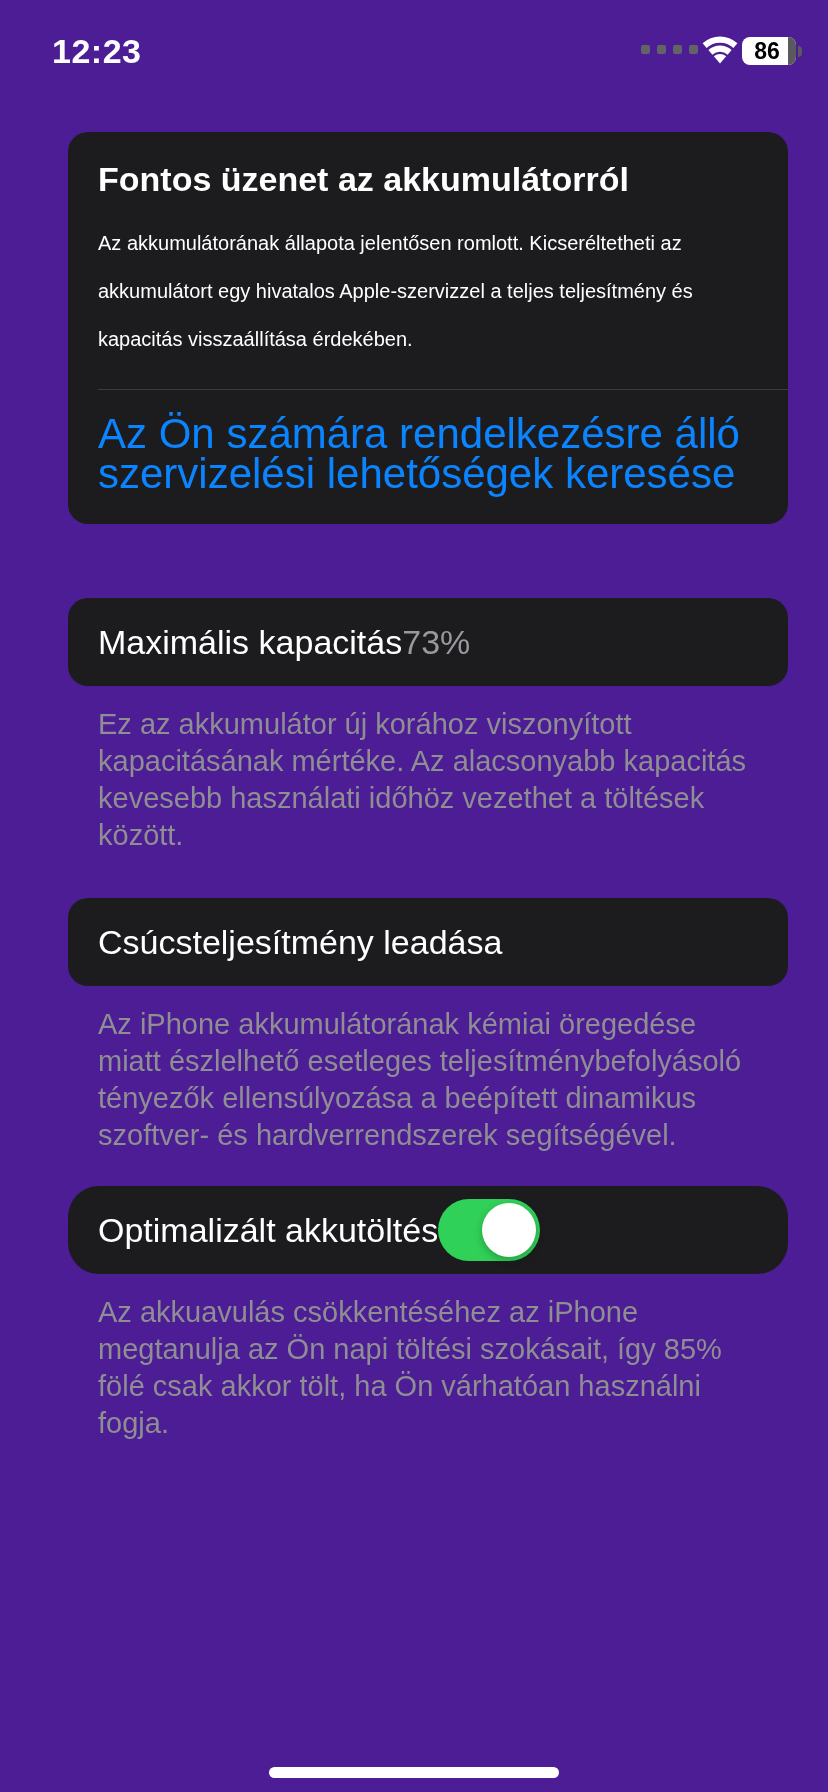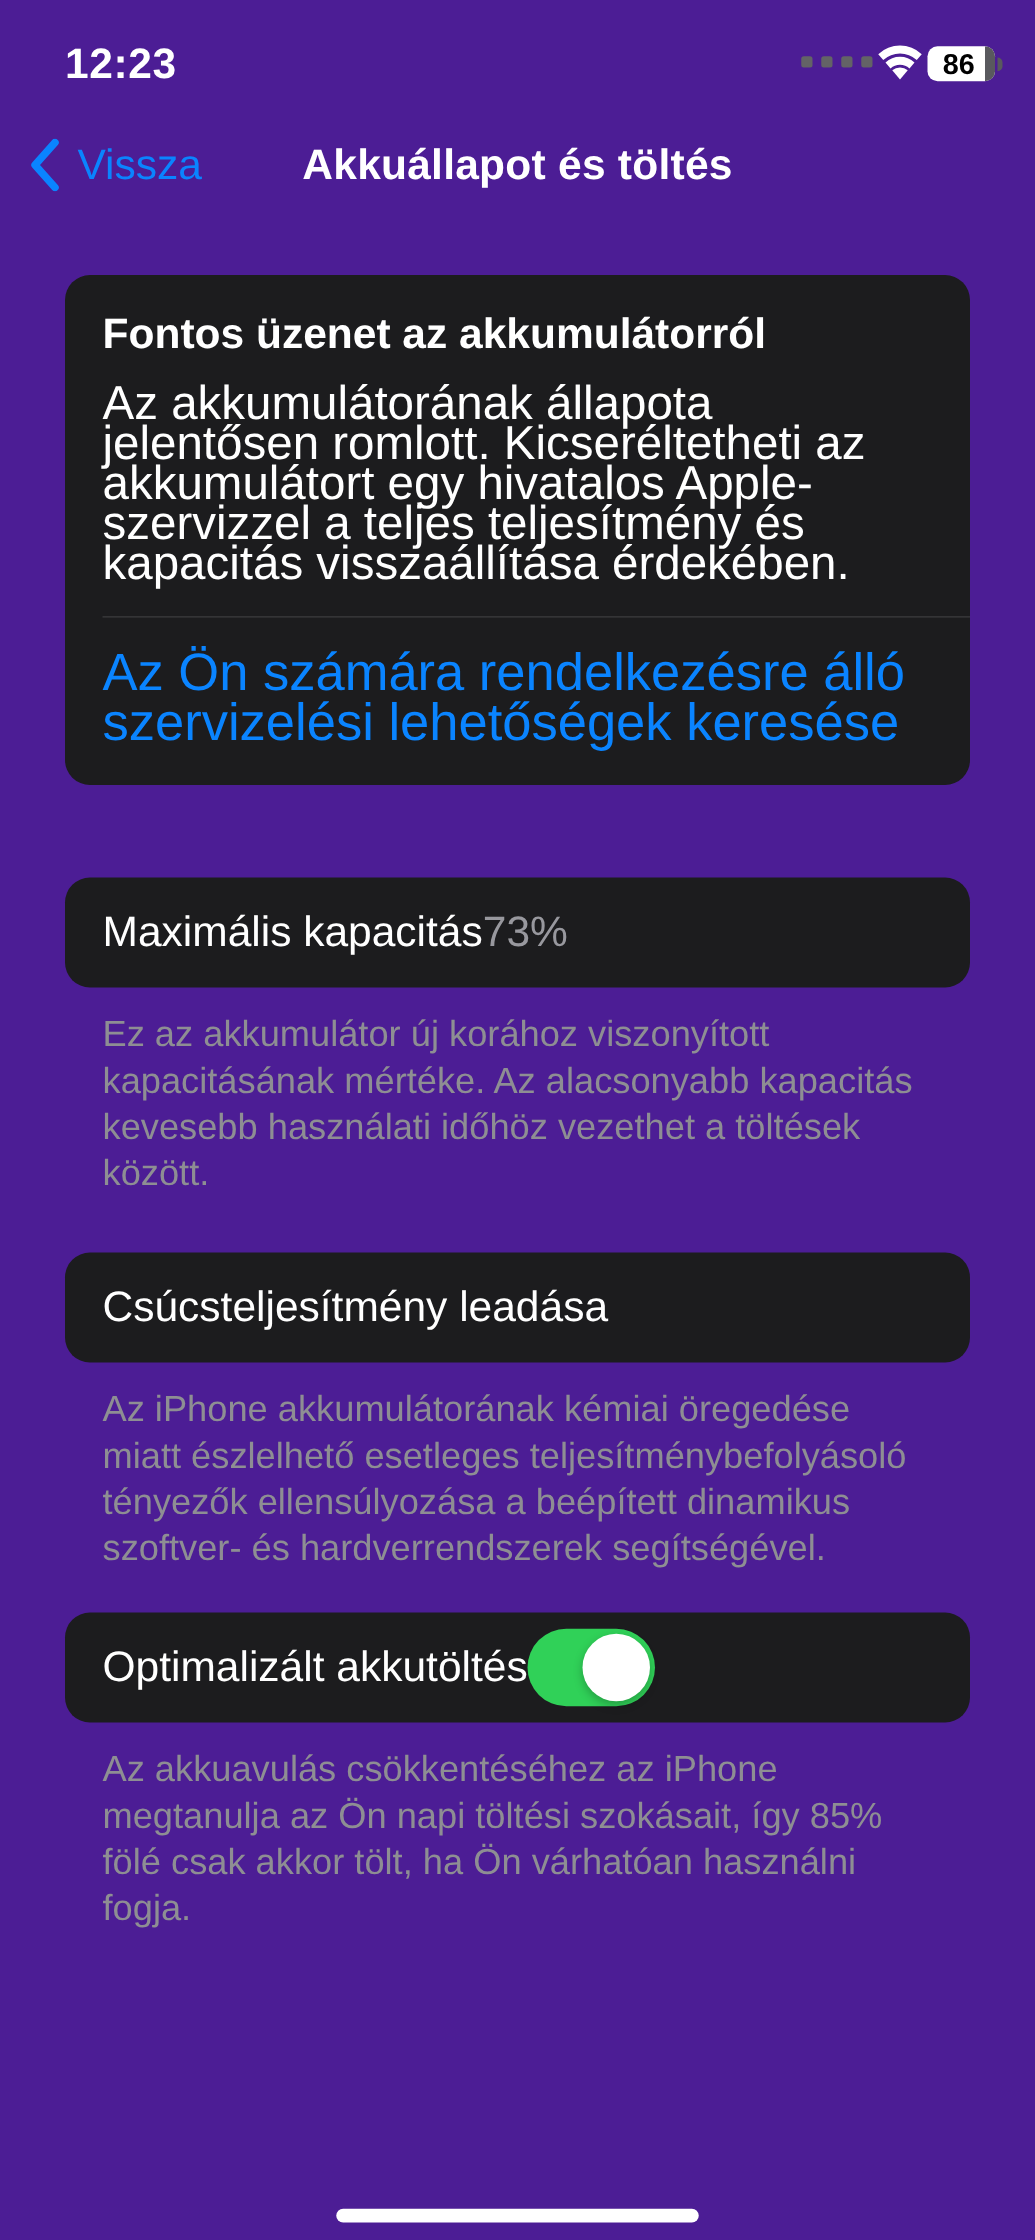--- a/index.html
+++ b/index.html
@@ -97,37 +97,37 @@
     cursor: pointer;
   }
   .back-chevron svg { display: block; }
   .nav-title {
     font-size: 34px;
     font-weight: 700;
     letter-spacing: 0.2px;
   }
 
   
-  .content { padding: 0 52px; }
+  .content { padding: 0 40px; margin-left: 28px; }
   .card {
     background: #1c1c1e;
     border-radius: 20px;
   }
   .card.message-card {
     margin-top: 44px;
     padding: 28px 30px 30px 30px;
   }
   .message-title {
     font-size: 34px;
     font-weight: 700;
     margin-bottom: 20px;
   }
   .message-body {
-    font-size: 38px;
-    line-height: 32px;
+    font-size: 20px;
+    line-height: 48px;
     font-weight: 400;
     color: #ffffff;
   }
   .message-divider {
     border: none;
     border-top: 1px solid #3c3c3f;
     margin: 26px -30px 0 0;
   }
   .message-link {
     display: block;
@@ -143,21 +143,21 @@
     height: 88px;
     display: flex;
     align-items: center;
     justify-content: flex-start;
     padding: 0 30px;
   }
   .row-card .row-label { font-size: 34px; font-weight: 400; }
   .row-card .row-value { font-size: 34px; color: #98989e; }
   .capacity-card { margin-top: 74px; }
   .peak-card { margin-top: 44px; cursor: pointer; }
-  .charging-card { margin-top: 32px; }
+  .charging-card { margin-top: 32px; border-radius: 31px; }
 
   .section-footer {
     margin: 20px 30px 0 30px;
     font-size: 29px;
     line-height: 37px;
     color: #8e8e93;
   }
 
   
   .toggle {
@@ -216,31 +216,20 @@
       <div class="battery-icon">
         <div class="battery-body">
           <div class="battery-empty"></div>
           <div class="battery-num">86</div>
         </div>
         <div class="battery-cap"></div>
       </div>
     </div>
   </div>
 
-  <div class="nav-bar">
-    <div class="back-button">
-      <span class="back-chevron">
-        <svg width="24" height="42" viewBox="0 0 24 42">
-          <polyline points="20,3 4,21 20,39" fill="none" stroke="#0a84ff" stroke-width="6" stroke-linecap="round" stroke-linejoin="round"></polyline>
-        </svg>
-      </span>
-      <span>Vissza</span>
-    </div>
-    <div class="nav-title">Akkuállapot és töltés</div>
-  </div>
 
   <div class="content">
 
     <div class="card message-card">
       <div class="message-title">Fontos üzenet az akkumulátorról</div>
       <div class="message-body">Az akkumulátorának állapota jelentősen romlott. Kicseréltetheti az akkumulátort egy hivatalos Apple-szervizzel a teljes teljesítmény és kapacitás visszaállítása érdekében.</div>
       <hr class="message-divider">
       <a class="message-link">Az Ön számára rendelkezésre álló szervizelési lehetőségek keresése</a>
     </div>
 

